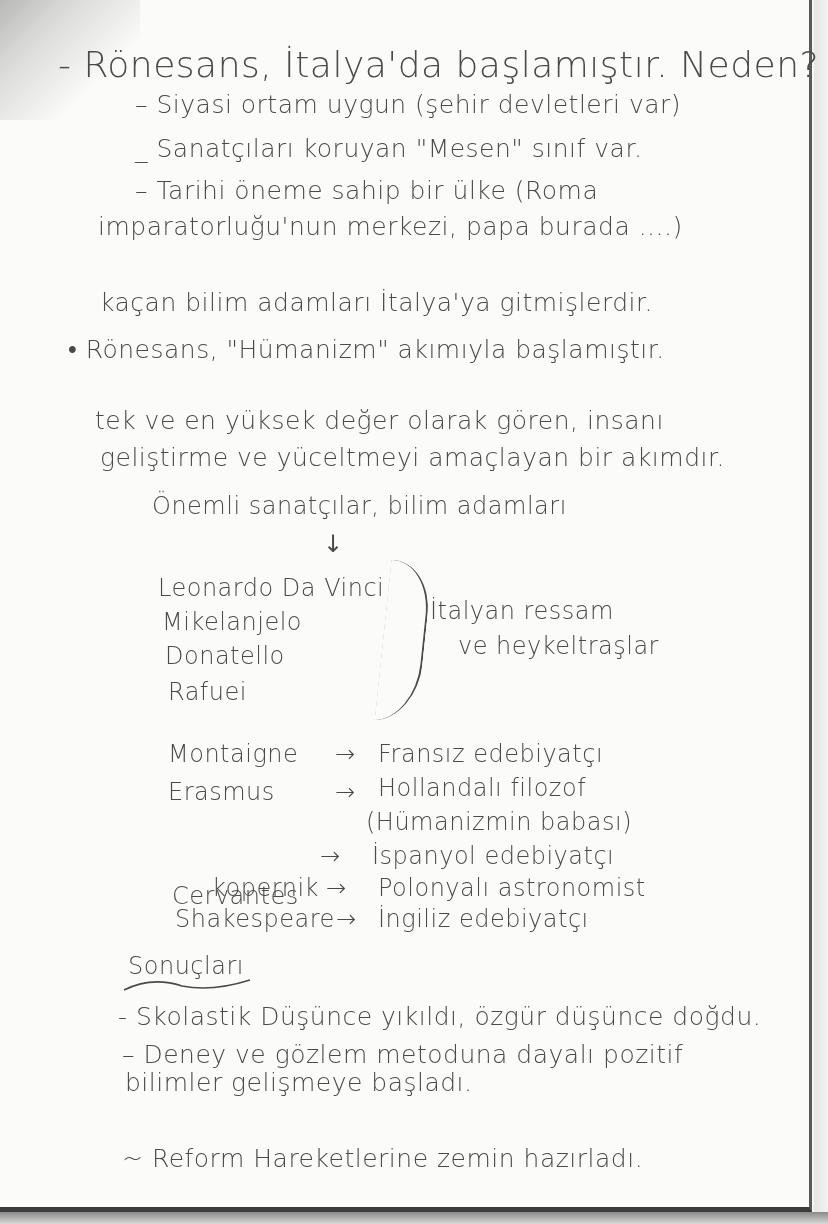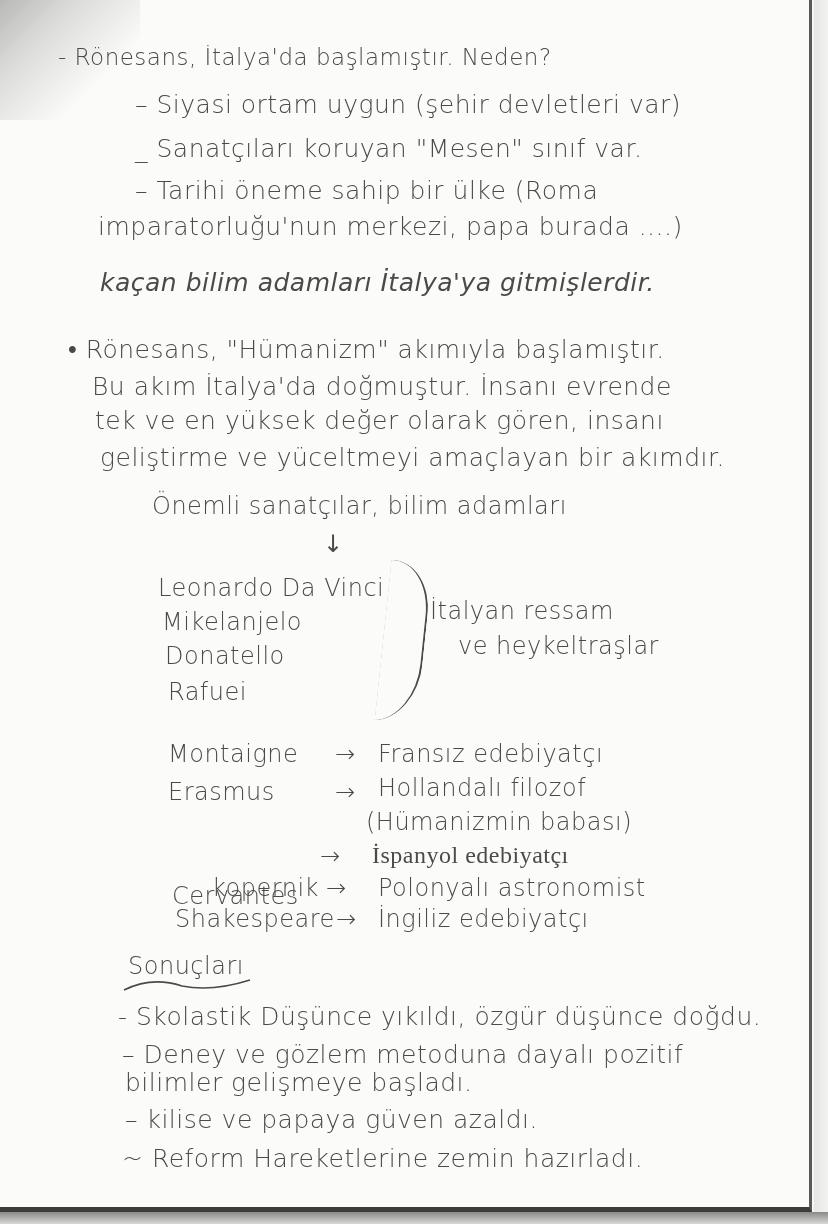--- a/index.html
+++ b/index.html
@@ -30,21 +30,21 @@
       background: linear-gradient(180deg, #8a8a88, #d8d8d6);
     }
     .hw {
       position: absolute;
       color: #4a4a4a;
       font-family: "DejaVu Sans", sans-serif;
       font-weight: 300;
       white-space: nowrap;
       letter-spacing: 0.5px;
     }
-    .l1 { font-size: 23px; }
+    .l1 { font-size: 36px; }
     .l2 { font-size: 25px; }
     .l3 { font-size: 24px; }
     .bracket {
       position: absolute; left: 383px; top: 560px; width: 40px; height: 160px;
       border-right: 2px solid #4a4a4a;
       border-radius: 0 60px 60px 0 / 0 80px 80px 0;
       transform: skewX(-6deg);
     }
     .squiggle {
       position: absolute; left: 122px; top: 978px; width: 130px; height: 14px;
@@ -57,24 +57,23 @@
 
 <div class="edge"></div>
 <div class="page">
   <div class="shade"></div>
 
   <div class="hw l1" style="left:58px;top:44px;">- Rönesans, İtalya'da başlamıştır. Neden?</div>
   <div class="hw l2" style="left:135px;top:90px;">– Siyasi ortam uygun (şehir devletleri var)</div>
   <div class="hw l2" style="left:135px;top:134px;">_ Sanatçıları koruyan "Mesen" sınıf var.</div>
   <div class="hw l2" style="left:135px;top:176px;">– Tarihi öneme sahip bir ülke (Roma</div>
   <div class="hw l2" style="left:98px;top:212px;">imparatorluğu'nun merkezi, papa burada ....)</div>
-  <div class="hw l2" style="left:100px;top:268px;font-style:italic;">kaçan bilim adamları İtalya'ya gitmişlerdir.</div>
+  <div class="hw l2" style="left:100px;top:288px;">kaçan bilim adamları İtalya'ya gitmişlerdir.</div>
 
   <div class="hw l2" style="left:68px;top:335px;">• Rönesans, "Hümanizm" akımıyla başlamıştır.</div>
-  <div class="hw l2" style="left:92px;top:372px;">Bu akım İtalya'da doğmuştur. İnsanı evrende</div>
   <div class="hw l2" style="left:95px;top:406px;">tek ve en yüksek değer olarak gören, insanı</div>
   <div class="hw l2" style="left:100px;top:443px;">geliştirme ve yüceltmeyi amaçlayan bir akımdır.</div>
 
   <div class="hw l3" style="left:152px;top:492px;">Önemli sanatçılar, bilim adamları</div>
   <div class="arrow-down">↓</div>
 
   <div class="hw l3" style="left:158px;top:574px;">Leonardo Da Vinci</div>
   <div class="hw l3" style="left:162px;top:608px;">Mikelanjelo</div>
   <div class="hw l3" style="left:165px;top:642px;">Donatello</div>
   <div class="hw l3" style="left:168px;top:678px;">Rafuei</div>
@@ -91,38 +90,37 @@
     <span class="hw l3" style="left:168px;top:778px;">Erasmus</span>
     <span class="hw l3" style="left:335px;top:778px;">→</span>
     <span class="hw l3" style="left:378px;top:774px;">Hollandalı filozof</span>
   </div>
   <div>
     <span class="hw l3" style="left:366px;top:808px;">(Hümanizmin babası)</span>
   </div>
   <div>
     <span class="hw l3" style="left:172px;top:842px;margin-top:40px;">Cervantes</span>
     <span class="hw l3" style="left:320px;top:842px;">→</span>
-    <span class="hw l3" style="left:372px;top:842px;font-family:Liberation Serif, serif;">İspanyol edebiyatçı</span>
+    <span class="hw l3" style="left:372px;top:842px;">İspanyol edebiyatçı</span>
   </div>
   <div>
     <span class="hw l3" style="left:175px;top:874px;margin-left:37px;">kopernik</span>
     <span class="hw l3" style="left:326px;top:874px;">→</span>
     <span class="hw l3" style="left:378px;top:874px;">Polonyalı astronomist</span>
   </div>
   <div>
     <span class="hw l3" style="left:175px;top:905px;">Shakespeare</span>
     <span class="hw l3" style="left:336px;top:905px;">→</span>
     <span class="hw l3" style="left:378px;top:905px;">İngiliz edebiyatçı</span>
   </div>
 
   <div class="hw l3" style="left:128px;top:952px;">Sonuçları</div>
   <svg class="squiggle" viewBox="0 0 130 14">
     <path d="M2 12 Q30 -2 60 8 Q90 14 128 2" fill="none" stroke="#4a4a4a" stroke-width="1.6"></path>
   </svg>
   <div class="hw l2" style="left:118px;top:1002px;">- Skolastik Düşünce yıkıldı, özgür düşünce doğdu.</div>
   <div class="hw l2" style="left:122px;top:1040px;">– Deney ve gözlem metoduna dayalı pozitif</div>
   <div class="hw l2" style="left:125px;top:1068px;">bilimler gelişmeye başladı.</div>
-  <div class="hw l2" style="left:125px;top:1105px;">– kilise ve papaya güven azaldı.</div>
   <div class="hw l2" style="left:122px;top:1144px;">~ Reform Hareketlerine zemin hazırladı.</div>
 
   <div class="page-num">103</div>
 </div>
 <div class="bottom-edge"></div>
 
 </body></html>

